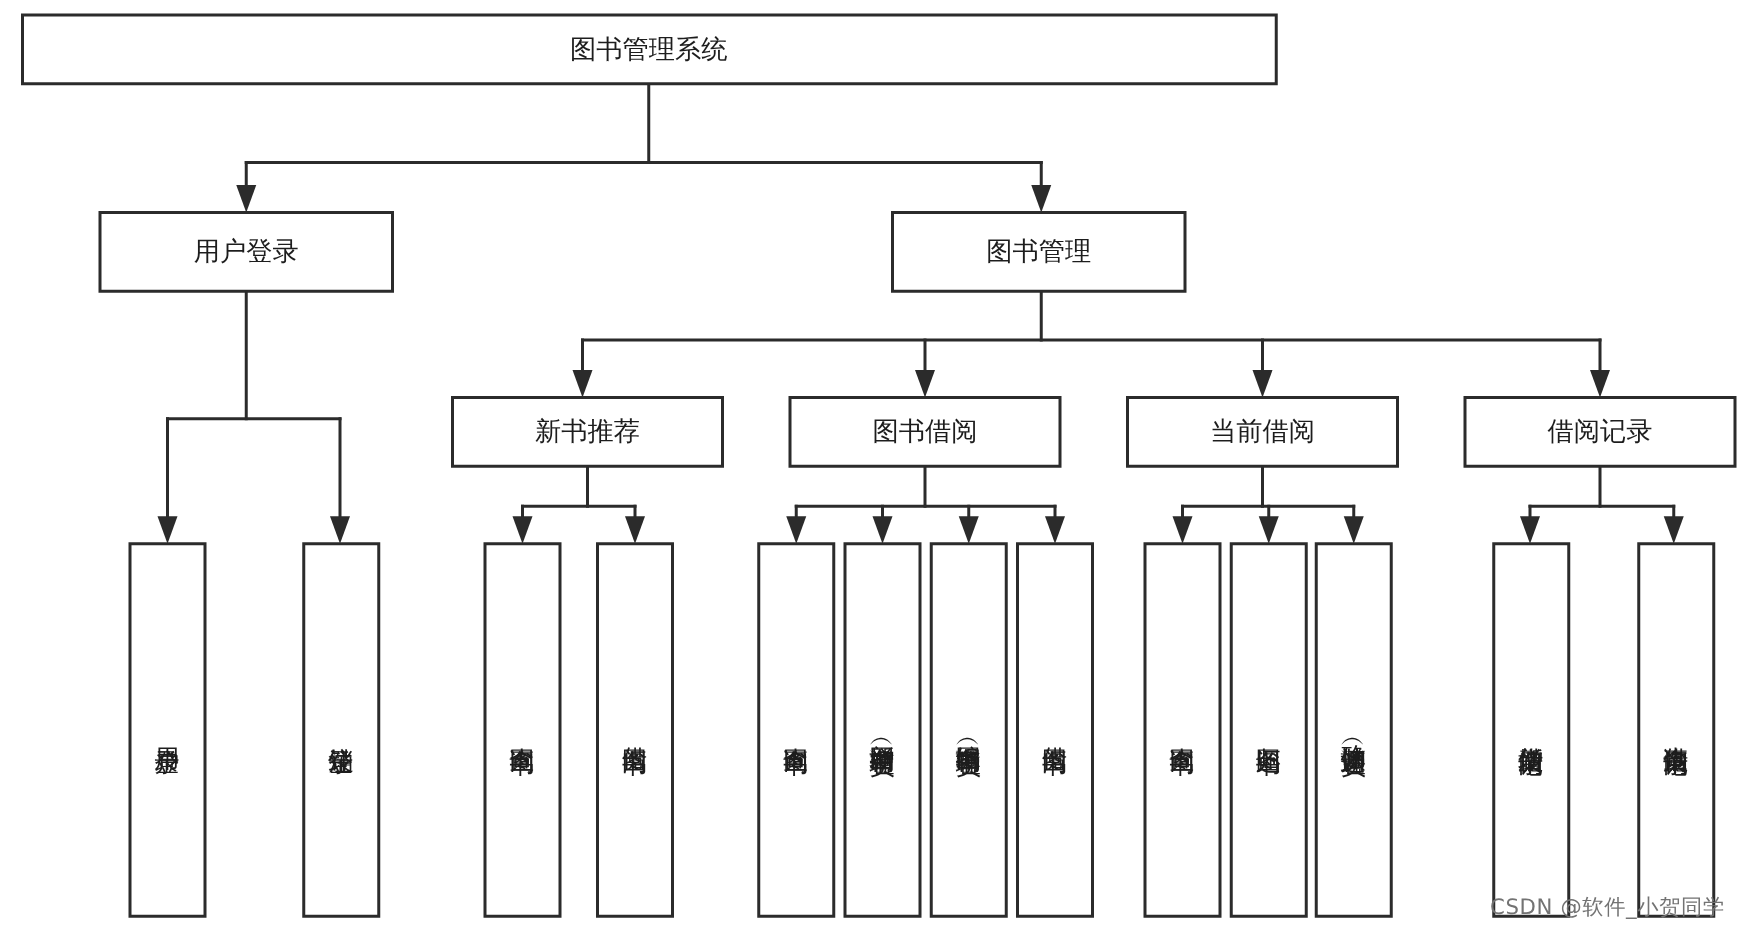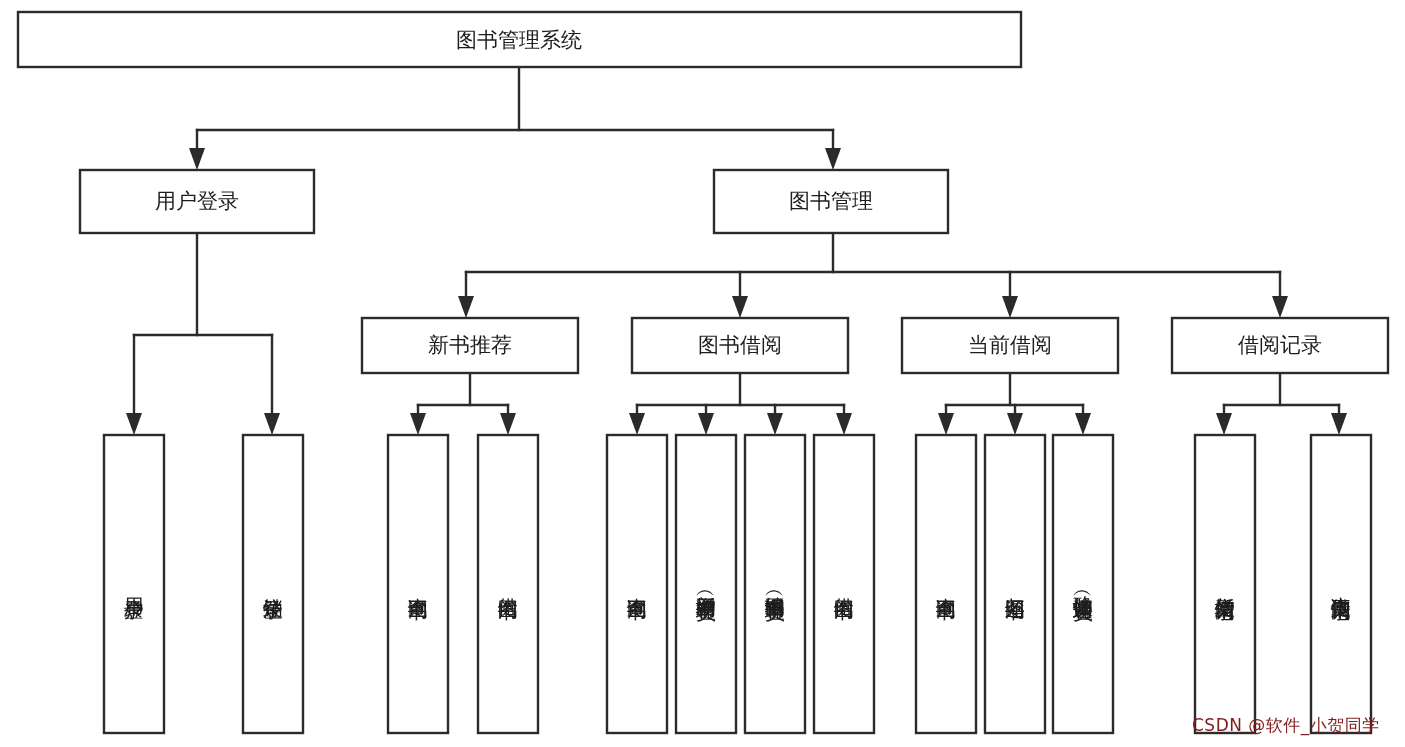--- a/index.html
+++ b/index.html
@@ -23,21 +23,21 @@
     writing-mode:vertical-rl;
     text-orientation:upright;
     font-family:"DejaVu Sans","Liberation Sans",sans-serif;
     font-size:20px;color:#1d1d1d;line-height:1.32;
     letter-spacing:1px;
     white-space:nowrap;
   }
   .watermark{
     position:absolute;
     font-family:"DejaVu Sans","Liberation Sans",sans-serif;
-    font-size:17px;color:#7f1d1d;white-space:nowrap;
+    font-size:17px;color:#737373;white-space:nowrap;
     letter-spacing:0.5px;
   }
 </style>
 </head>
 <body>
 
 <svg id="canvas" viewBox="0 0 1405 747" xmlns="http://www.w3.org/2000/svg">
 
   <g>
     <path class="conn" d="M519,67 L519,130"></path>

